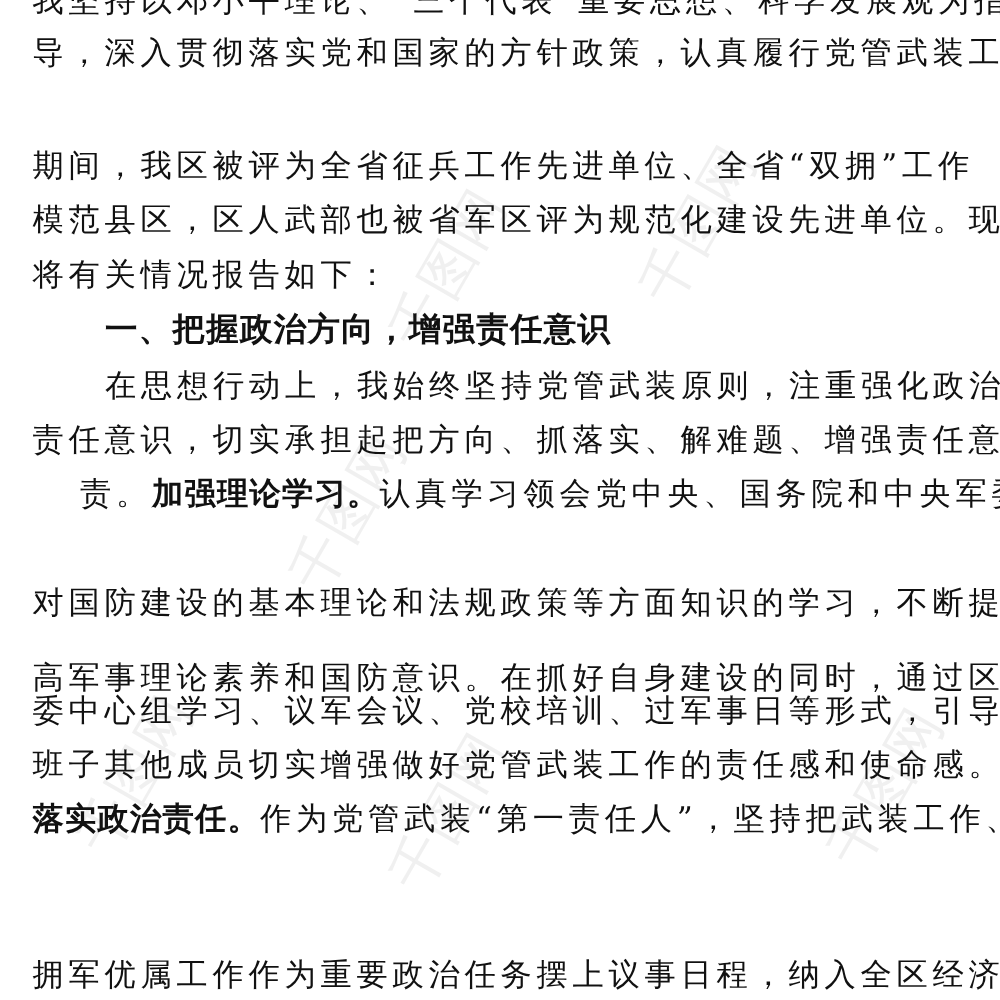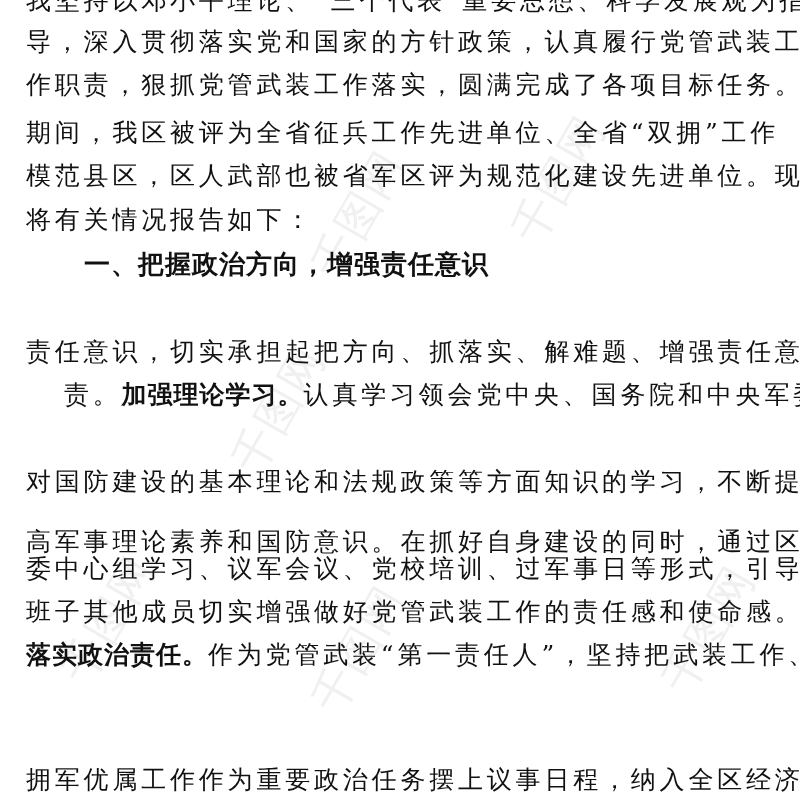--- a/index.html
+++ b/index.html
@@ -72,27 +72,27 @@
 
   <div class="watermark" style="left:490px;top:150px;">千图网</div>
   <div class="watermark" style="left:290px;top:185px;">千图网</div>
   <div class="watermark" style="left:210px;top:380px;">千图网</div>
   <div class="watermark" style="left:40px;top:590px;">千图网</div>
   <div class="watermark" style="left:290px;top:620px;">千图网</div>
   <div class="watermark" style="left:640px;top:600px;">千图网</div>
 
   <div class="line justify" style="top:-14px;">我坚持以邓小平理论、“三个代表”重要思想、科学发展观为指</div>
   <div class="line justify" style="top:27px;">导，深入贯彻落实党和国家的方针政策，认真履行党管武装工</div>
-  <div class="line justify" style="top:70px;">作职责，狠抓党管武装工作落实，圆满完成了各项目标任务。</div>
   <div class="line justify" style="top:118px;">期间，我区被评为全省征兵工作先进单位、全省“双拥”工作</div>
   <div class="line" style="top:205px;">将有关情况报告如下：</div>
   <div class="line justify" style="top:161px;">模范县区，区人武部也被省军区评为规范化建设先进单位。现</div>
 
   <div class="line indent heading" style="top:249px;">一、把握政治方向，增强责任意识</div>
 
+  <div class="line indent justify" style="top:294px;">在思想行动上，我始终坚持党管武装原则，注重强化政治</div>
   <div class="line justify" style="top:337px;">责任意识，切实承担起把方向、抓落实、解难题、增强责任意识</div>
   <div class="line" style="top:380px;margin-left:38px;">
     <span>责。</span><span class="bold">加强理论学习。</span><span>认真学习领会党中央、国务院和中央军委</span>
   </div>
   <div class="line justify" style="top:467px;">对国防建设的基本理论和法规政策等方面知识的学习，不断提</div>
   <div class="line justify" style="top:511px;margin-top:16px;">高军事理论素养和国防意识。在抓好自身建设的同时，通过区</div>
   <div class="line justify" style="top:597px;">班子其他成员切实增强做好党管武装工作的责任感和使命感。</div>
   <div class="line justify" style="top:554px;">委中心组学习、议军会议、党校培训、过军事日等形式，引导</div>
   <div class="line" style="top:640px;">
     <span class="bold">落实政治责任。</span><span>作为党管武装“第一责任人”，坚持把武装工作、</span>

